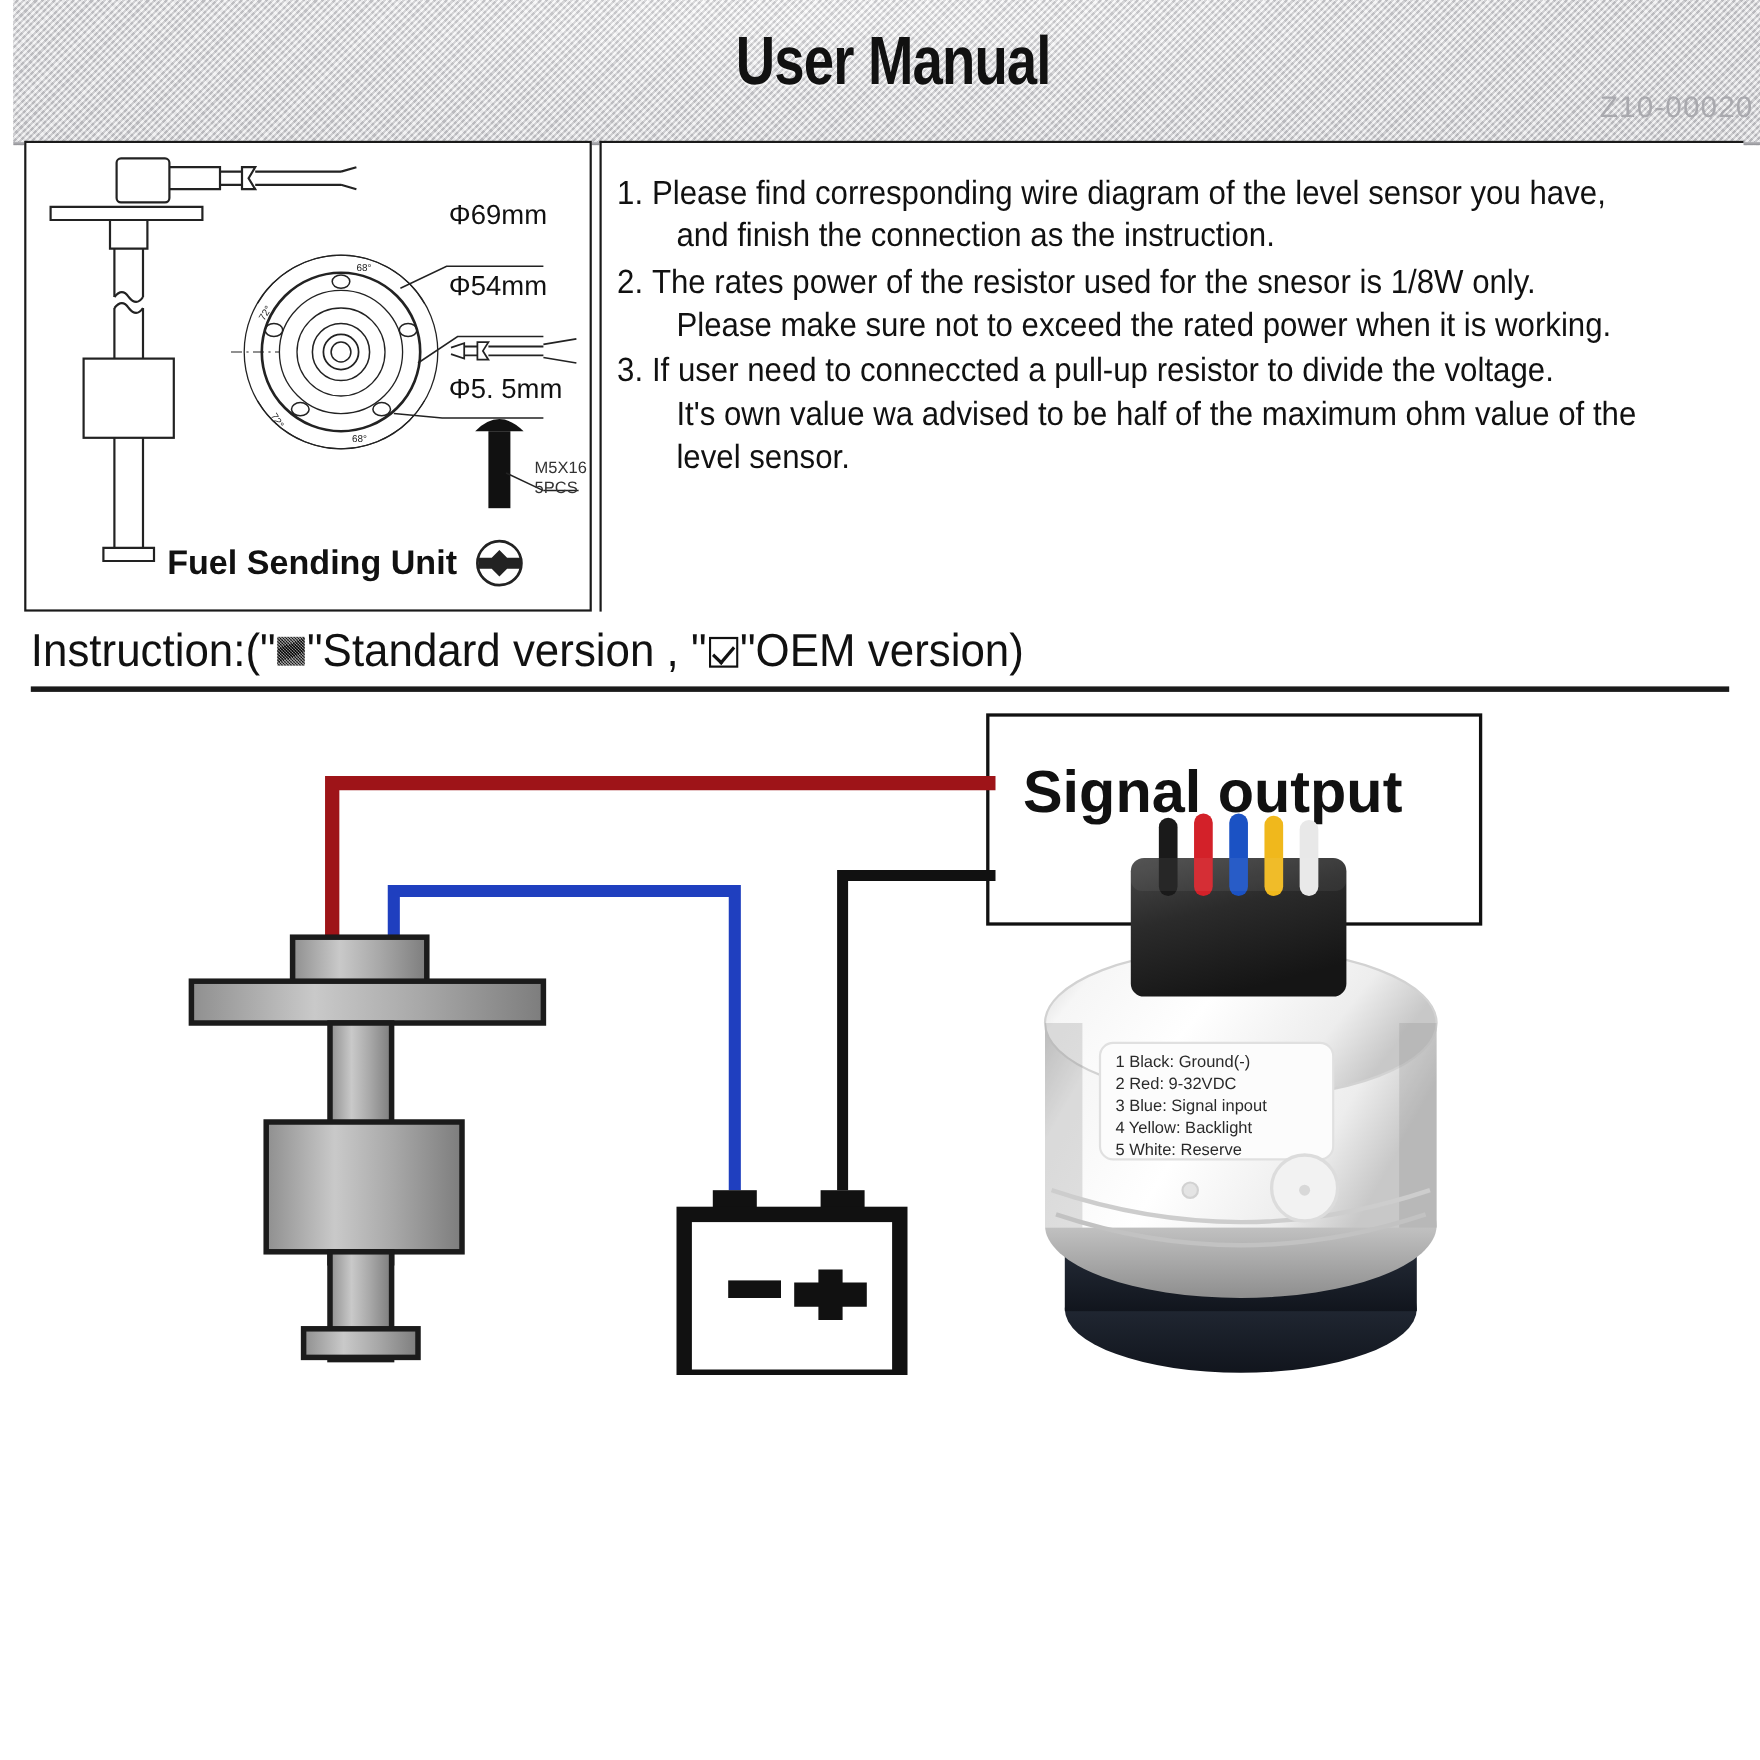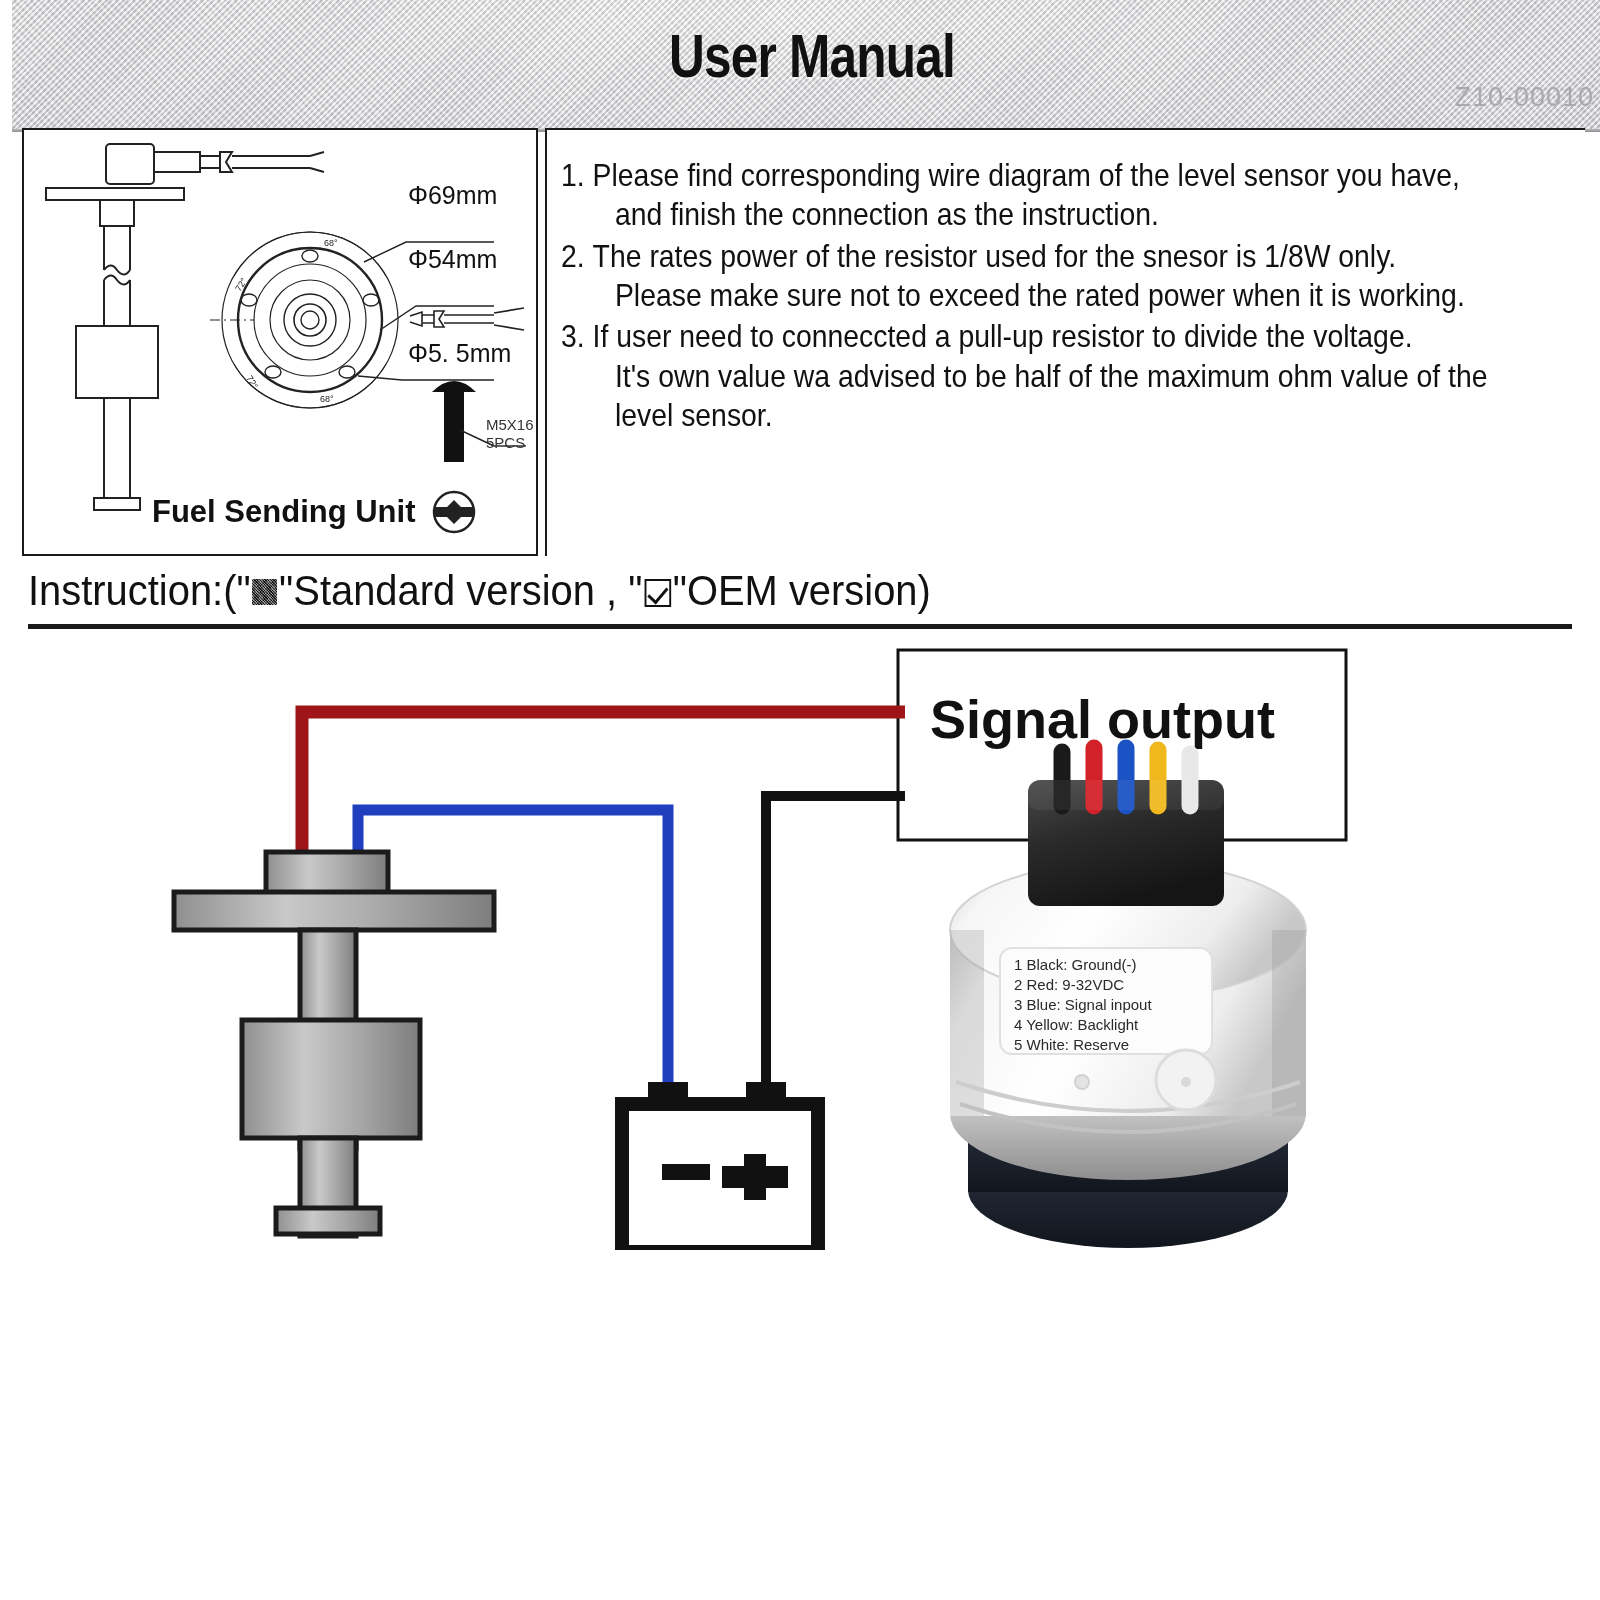--- a/index.html
+++ b/index.html
@@ -95,21 +95,21 @@
   .stage svg{display:block;}
 
   
   .bottom-block{position:absolute;left:0;top:1240px;width:1600px;height:360px;}
 </style>
 </head>
 <body>
 
 <div class="header">
   <div class="manual-title">User Manual</div>
-  <div class="doc-code">Z10-00010</div>
+  <div class="doc-code">Z10-00020</div>
 </div>
 
 <div class="drawing-panel">
   <svg width="512" height="424" viewBox="0 0 512 424">
     <g fill="none" stroke="#222" stroke-width="2">
 
       <rect x="82" y="14" width="48" height="40" rx="4"></rect>
 
       <path d="M130 22 L176 22 L176 42 L130 42"></path>
       <path d="M176 26 L196 26 M176 38 L196 38"></path>

